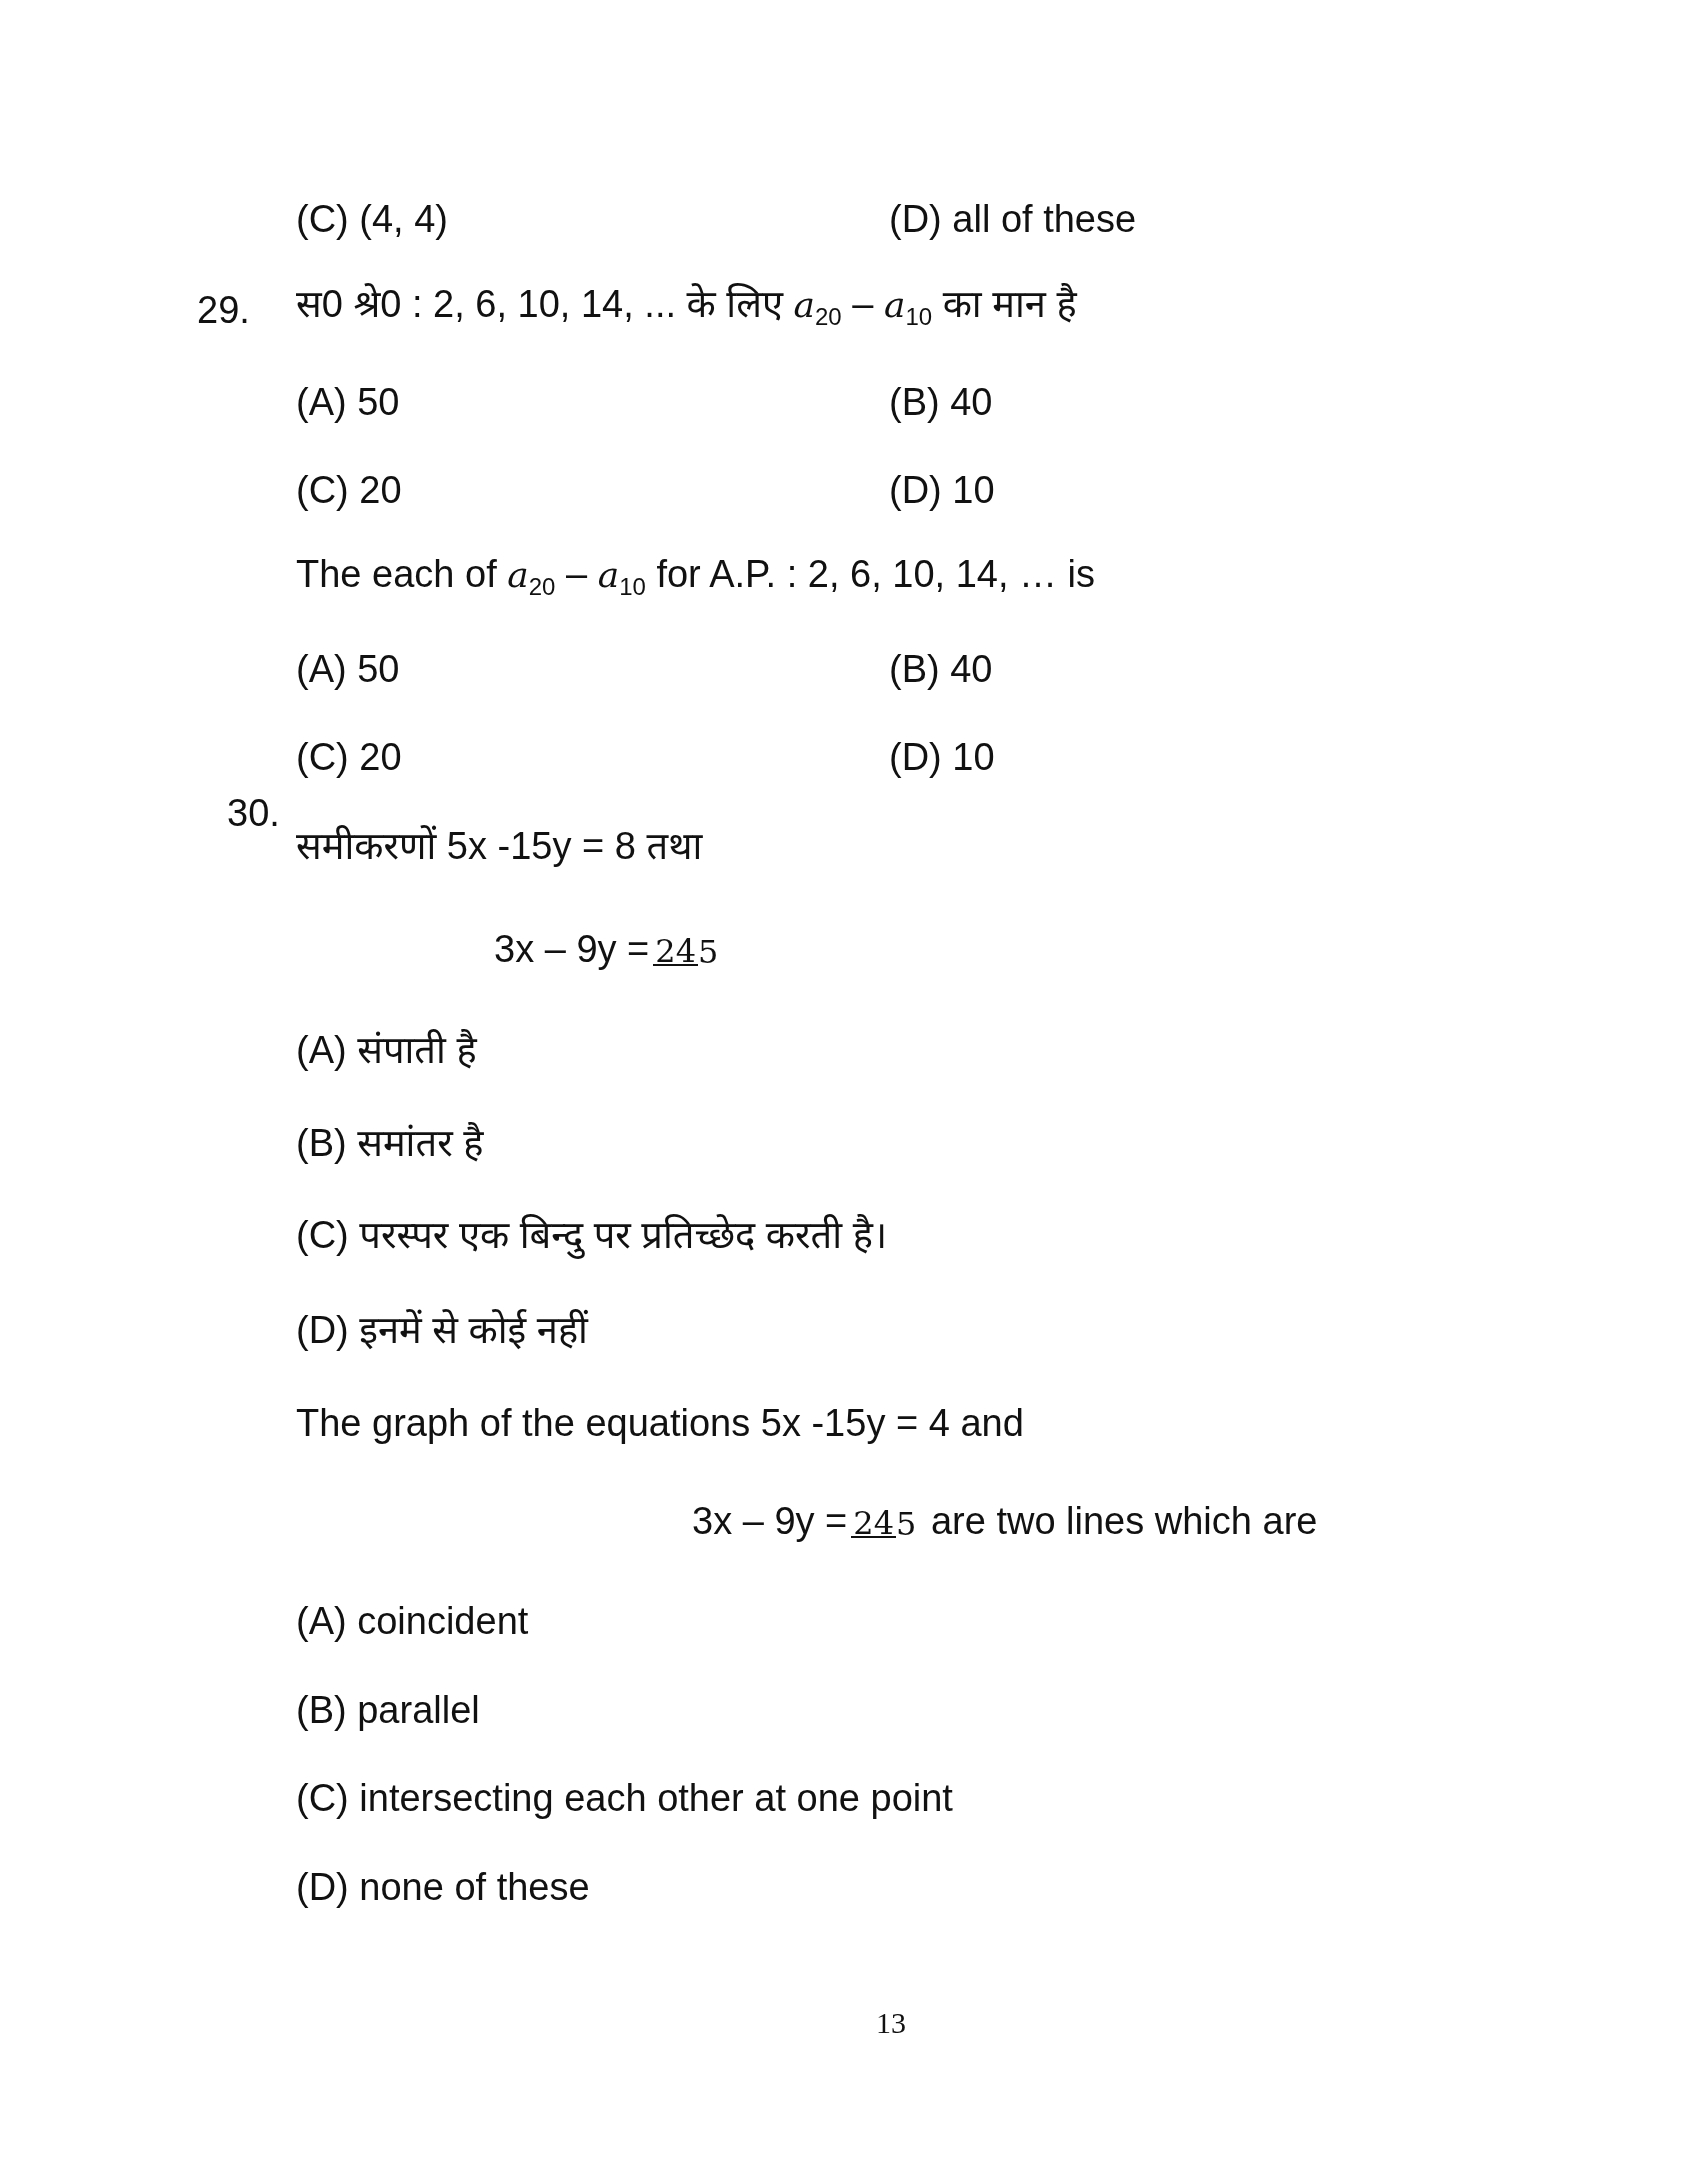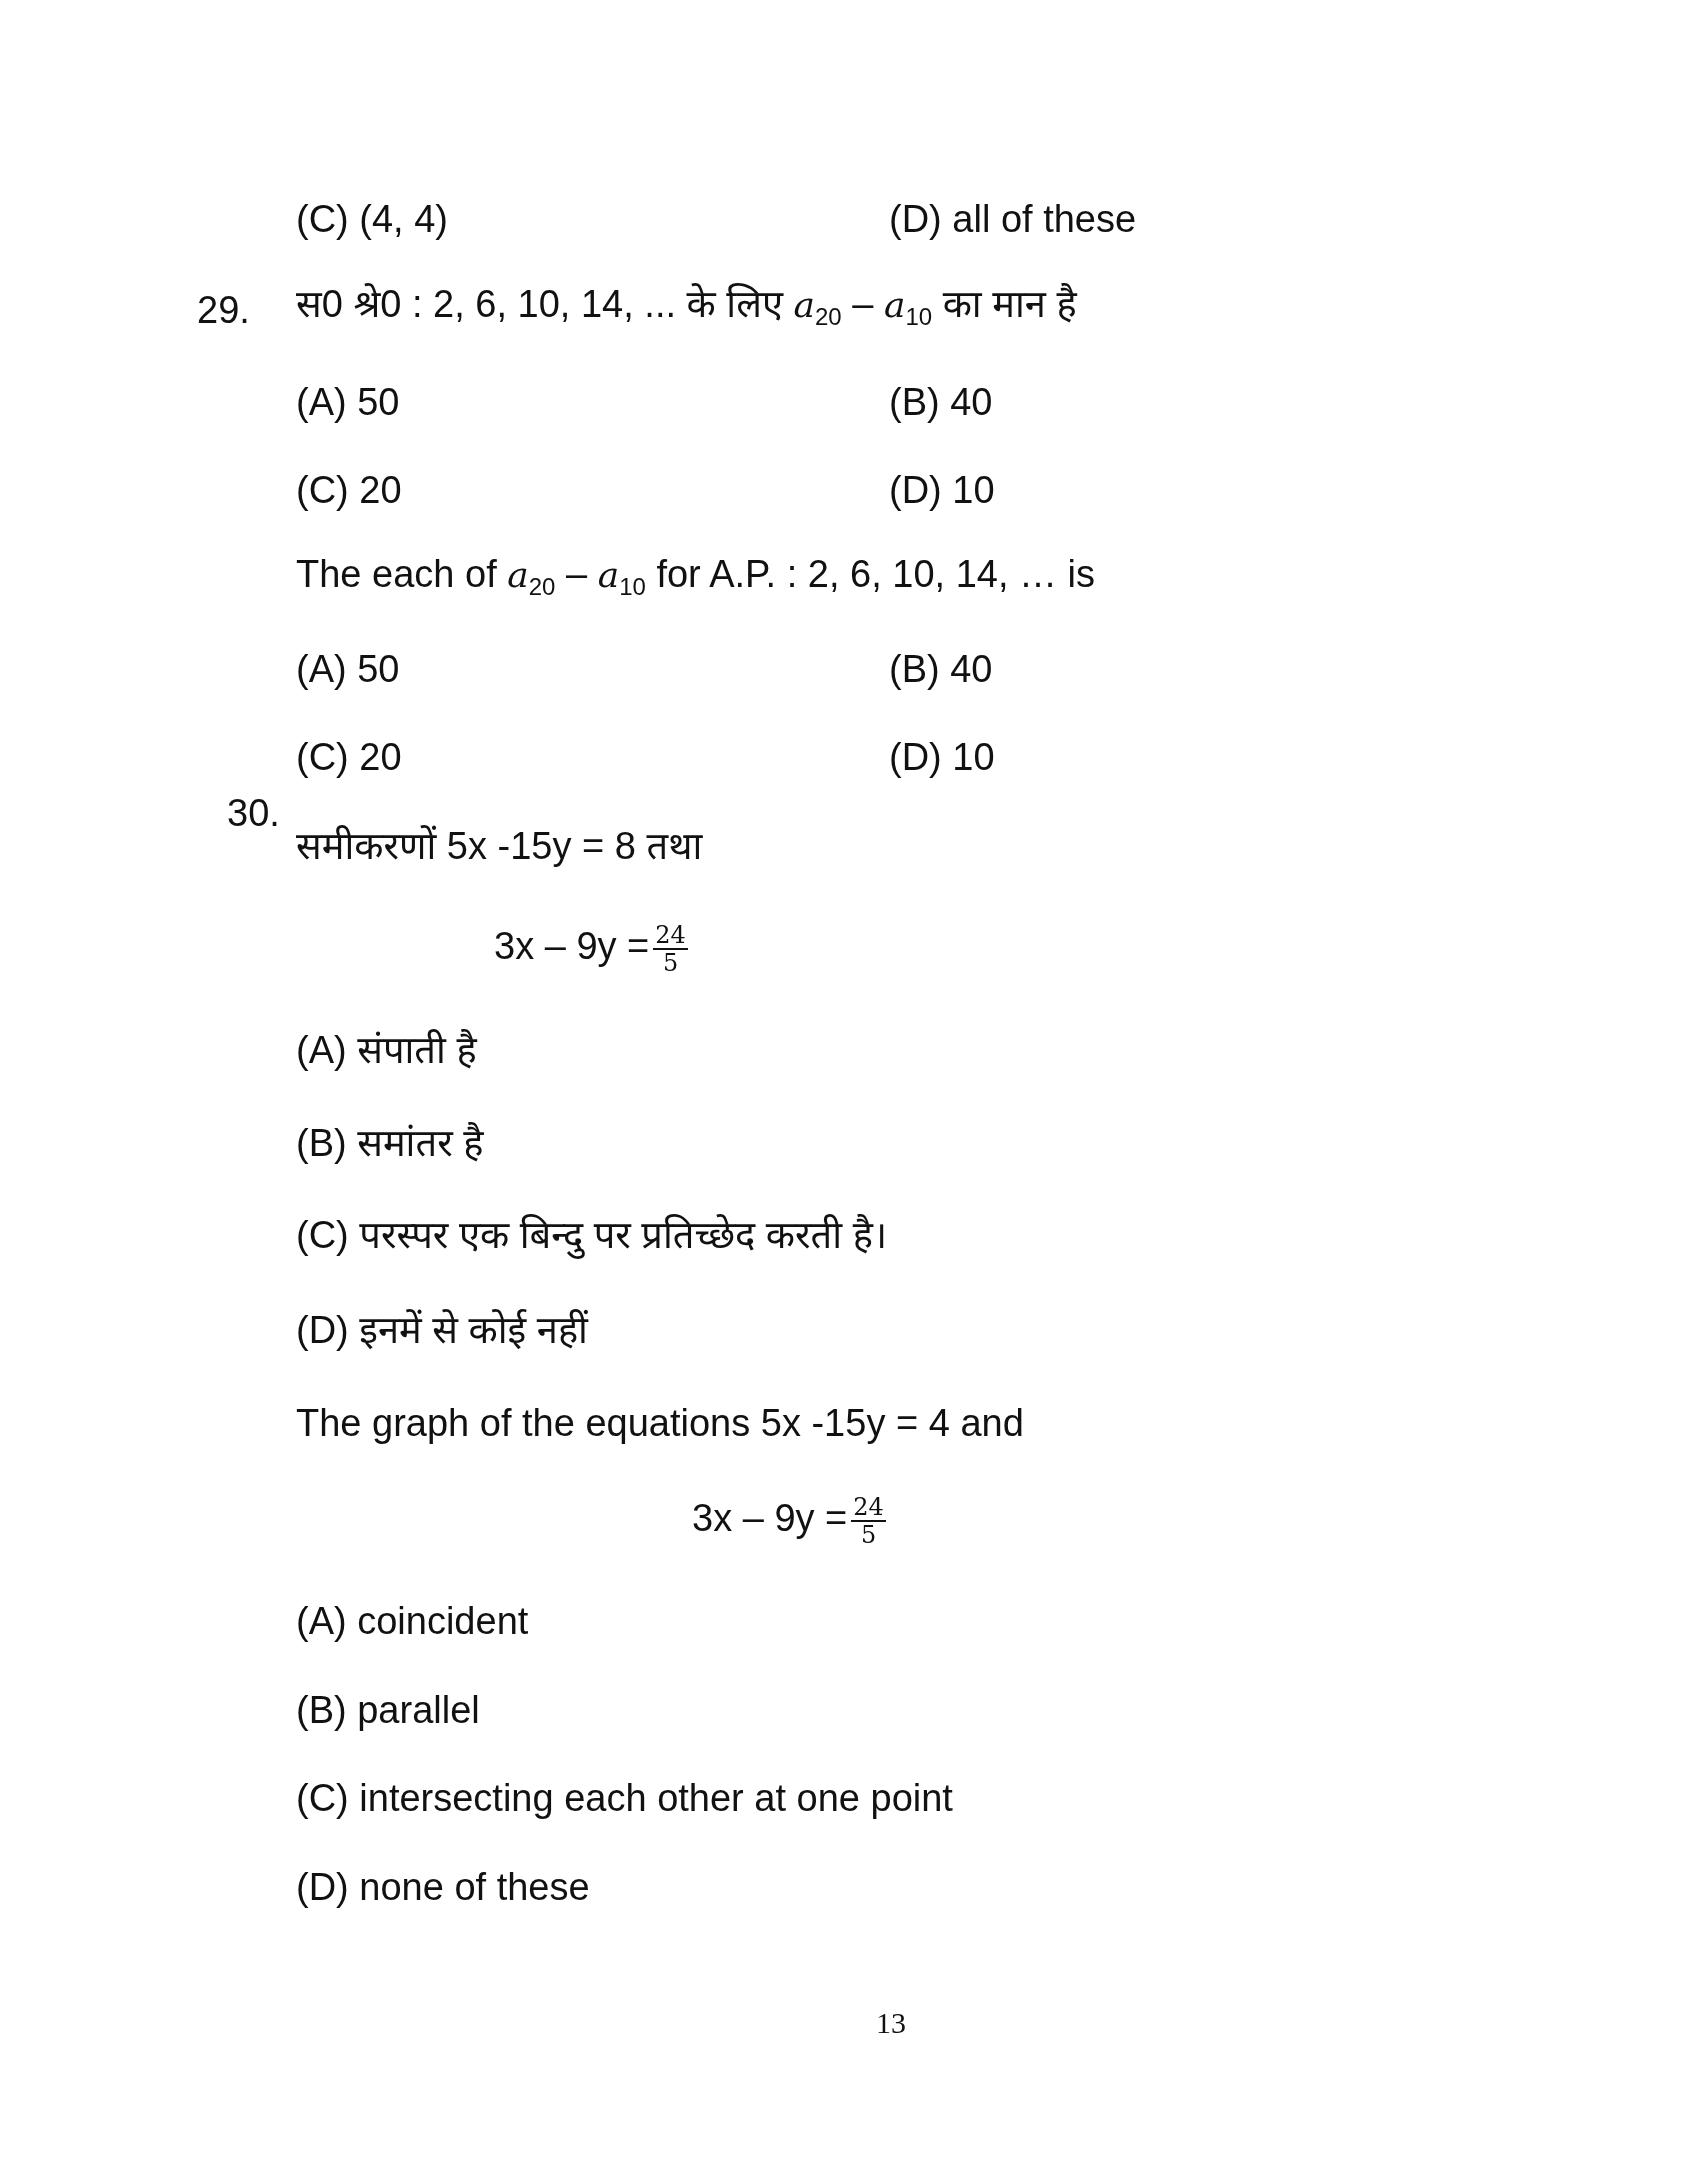--- a/index.html
+++ b/index.html
@@ -1,20 +1,20 @@
 <!DOCTYPE html>
 <html><head>
 <meta charset="utf-8">
 <style>
 html,body{margin:0;padding:0;background:#fff;}
 body{width:1683px;height:2178px;position:relative;overflow:hidden;color:#111;font-family:"Liberation Sans",sans-serif;}
 .ln{position:absolute;font-size:38px;line-height:44px;white-space:nowrap;transform:translateY(-50%);}
 .it{font-family:"DejaVu Serif",serif;font-style:italic;font-size:36px;margin-top:24px;}
 sub{font-size:24px;font-family:"Liberation Sans",sans-serif;font-style:normal;vertical-align:-8px;}
-.frac{display:inline-flex;flex-direction:column;align-items:center;vertical-align:middle;font-family:"DejaVu Serif",serif;font-size:24px;line-height:26px;margin:0 4px;}
+.frac{display:inline-flex;flex-direction:row;align-items:center;vertical-align:middle;font-family:"DejaVu Serif",serif;font-size:32px;line-height:26px;margin:0 4px;}
 .frac .num{border-bottom:2px solid #111;padding:0 2px;}
 .pg{position:absolute;left:0;width:1782px;text-align:center;top:2006px;font-family:"Liberation Serif",serif;font-size:30px;}
 </style>
 </head>
 <body>
 
 <div class="ln" style="left:296px;top:219px;">(C) (4, 4)</div>
 <div class="ln" style="left:889px;top:219px;">(D) all of these</div>
 
 <div class="ln" style="left:197px;top:310px;">29.</div>
@@ -47,20 +47,21 @@
 <div class="ln" style="left:296px;top:1143px;">(B) समांतर है</div>
 <div class="ln" style="left:296px;top:1235px;">(C) परस्पर एक बिन्दु पर प्रतिच्छेद करती है।</div>
 <div class="ln" style="left:296px;top:1330px;">(D) इनमें से कोई नहीं</div>
 
 <div class="ln" style="left:296px;top:1423px;">The graph of the equations 5x -15y = 4 and</div>
 <div class="ln" style="left:692px;top:1521px;">
   <span>3x – 9y =</span><span class="frac">
       <span class="num">24</span>
       <span>5</span>
     </span>
+  <span>are two lines which are</span>
 </div>
 <div class="ln" style="left:296px;top:1621px;">(A) coincident</div>
 <div class="ln" style="left:296px;top:1710px;">(B) parallel</div>
 <div class="ln" style="left:296px;top:1798px;">(C) intersecting each other at one point</div>
 <div class="ln" style="left:296px;top:1887px;">(D) none of these</div>
 
 <div class="pg">13</div>
 
 
 </body></html>

